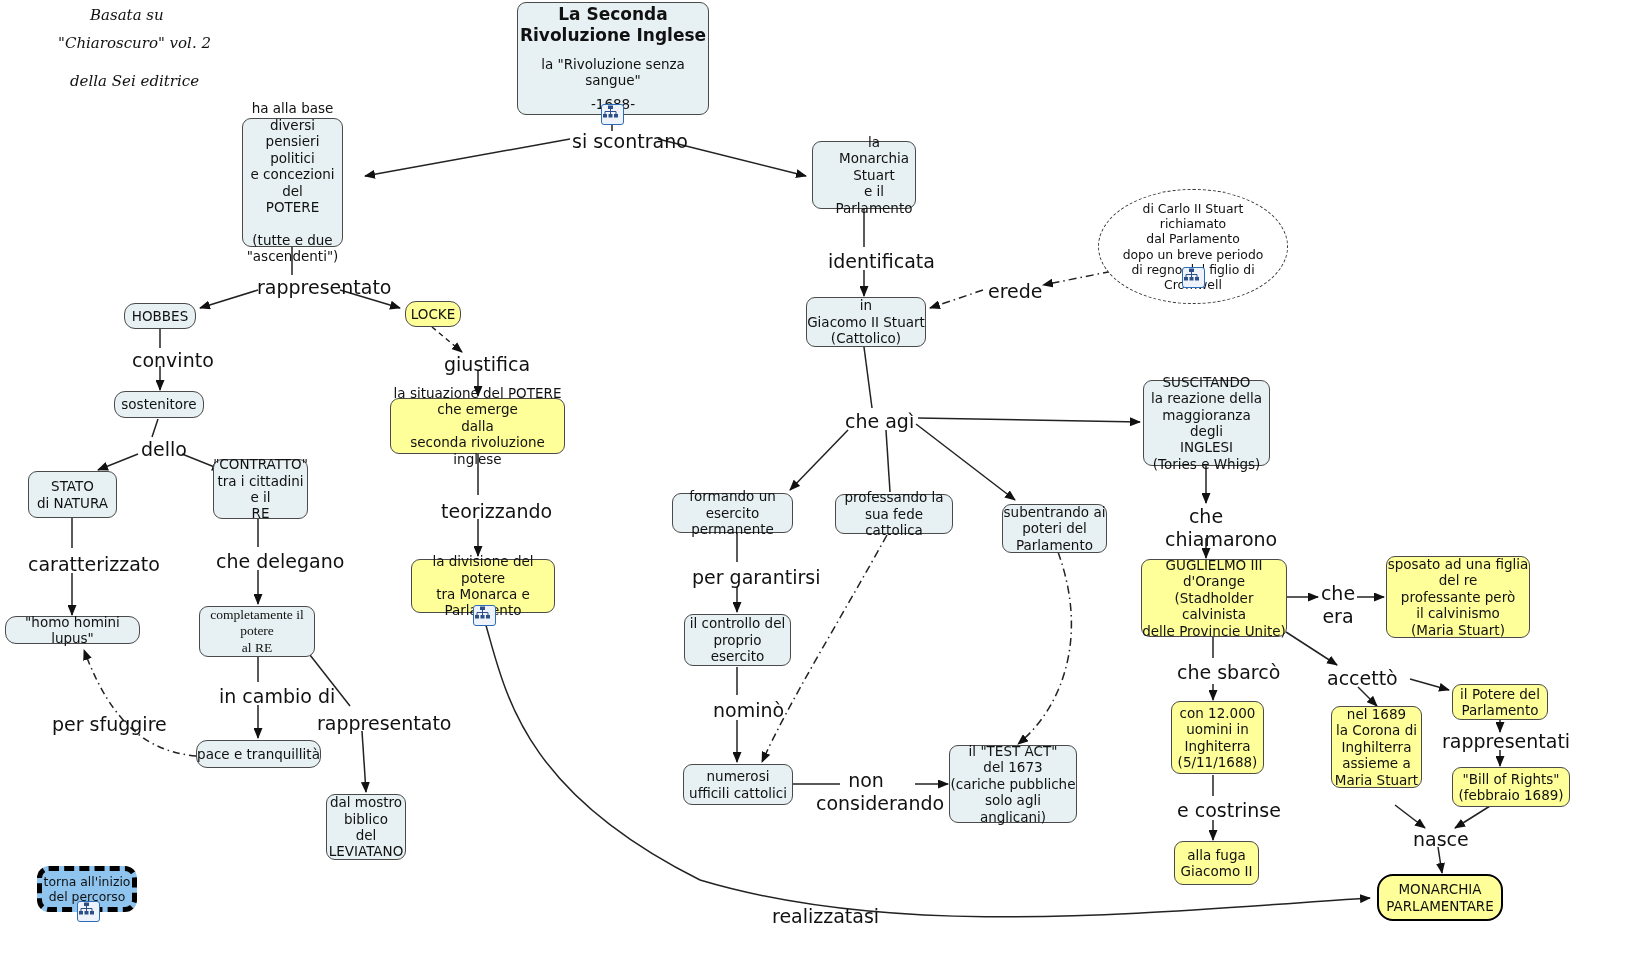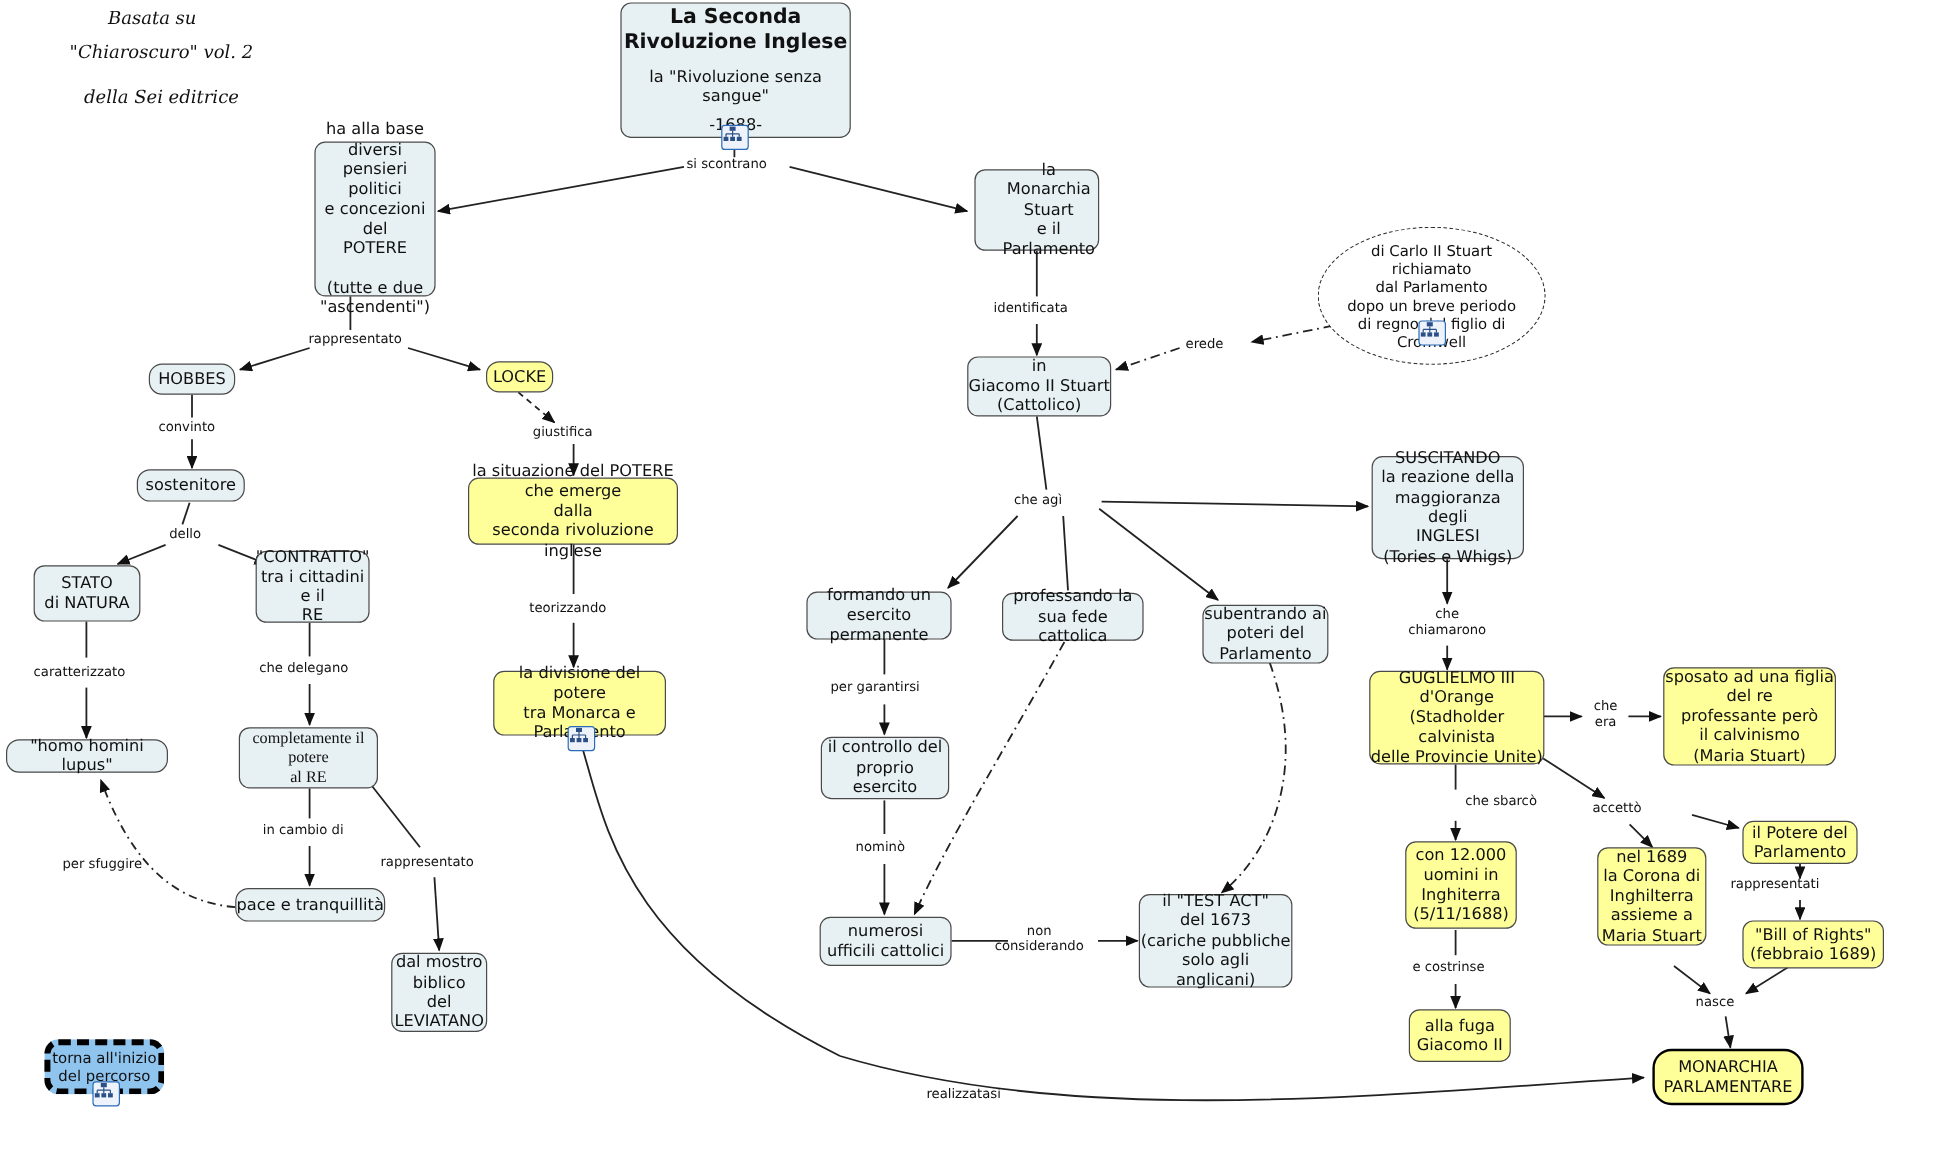--- a/index.html
+++ b/index.html
@@ -12,21 +12,21 @@
         justify-content:center;text-align:center;line-height:1.22;
         color:#111;font-size:13.5px;}
   .blue{background:#e7f0f3;border:1.3px solid #4a4a4a;border-radius:9px;}
   .yellow{background:#ffff99;border:1.3px solid #4a4a4a;border-radius:9px;}
   .pill{border-radius:11px;}
   .thick{border:2.6px solid #000;border-radius:16px;}
   .ellipse{background:#ffffff;border:1.6px dashed #333;border-radius:50%;
            border-style:dashed;}
   .dashbtn{background:#8fc4ef;border:5px dashed #000;border-radius:12px;}
 
-  .lbl{position:absolute;color:#111;font-size:11px;line-height:1.2;
+  .lbl{position:absolute;color:#111;font-size:19px;line-height:1.2;
        text-align:center;background:transparent;white-space:nowrap;}
   .lbl.multi{white-space:normal;}
 
   .title-main{font-weight:bold;font-size:17px;}
   .script{position:absolute;font-family:"DejaVu Serif","Liberation Serif",serif;
           font-style:italic;font-size:15px;color:#111;white-space:nowrap;}
 
   .badge{position:absolute;width:21px;height:19px;background:#eef3fb;
          border:1.6px solid #2b6cb8;border-radius:3px;z-index:40;}
   .badge svg{display:block;}
@@ -148,21 +148,21 @@
         <rect x="6" y="0.5" width="5" height="3.5" fill="#2b4f86"></rect>
         <path d="M8.5,4 L8.5,6.5 M3,6.5 L14,6.5 M3,6.5 L3,9 M8.5,6.5 L8.5,9 M14,6.5 L14,9" stroke="#2b4f86" stroke-width="1" fill="none"></path>
         <rect x="1" y="9" width="4" height="3.5" fill="#2b4f86"></rect>
         <rect x="6.5" y="9" width="4" height="3.5" fill="#2b4f86"></rect>
         <rect x="12" y="9" width="4" height="3.5" fill="#2b4f86"></rect>
       </svg>
 </div>
 
 <div class="lbl" style="left:572px;top:130px;">si scontrano</div>
 
-<div class="node blue" style="left:242px;top:118px;width:101px;height:129px;margin-left:20px;">
+<div class="node blue" style="left:242px;top:118px;width:101px;height:129px;">
   <div class="inner" style="white-space:pre-line;">ha alla base
 diversi
 pensieri politici
 e concezioni del
 POTERE
 
 (tutte e due
 "ascendenti")</div>
 </div>
 <div class="lbl" style="left:257px;top:276px;">rappresentato</div>
@@ -334,21 +334,21 @@
 era</div>
 
 <div class="node yellow" style="left:1386px;top:556px;width:144px;height:82px;">
   <div style="white-space:pre-line;">sposato ad una figlia
 del re
 professante però
 il calvinismo
 (Maria Stuart)</div>
 </div>
 
-<div class="lbl" style="left:1177px;top:661px;margin-left:44px;">che sbarcò</div>
+<div class="lbl" style="left:1177px;top:661px;">che sbarcò</div>
 <div class="node yellow" style="left:1171px;top:701px;width:93px;height:73px;">
   <div style="white-space:pre-line;">con 12.000
 uomini in
 Inghiterra
 (5/11/1688)</div>
 </div>
 <div class="lbl" style="left:1177px;top:799px;">e costrinse</div>
 <div class="node yellow" style="left:1174px;top:841px;width:85px;height:44px;">
   <div style="white-space:pre-line;">alla fuga
 Giacomo II</div>

